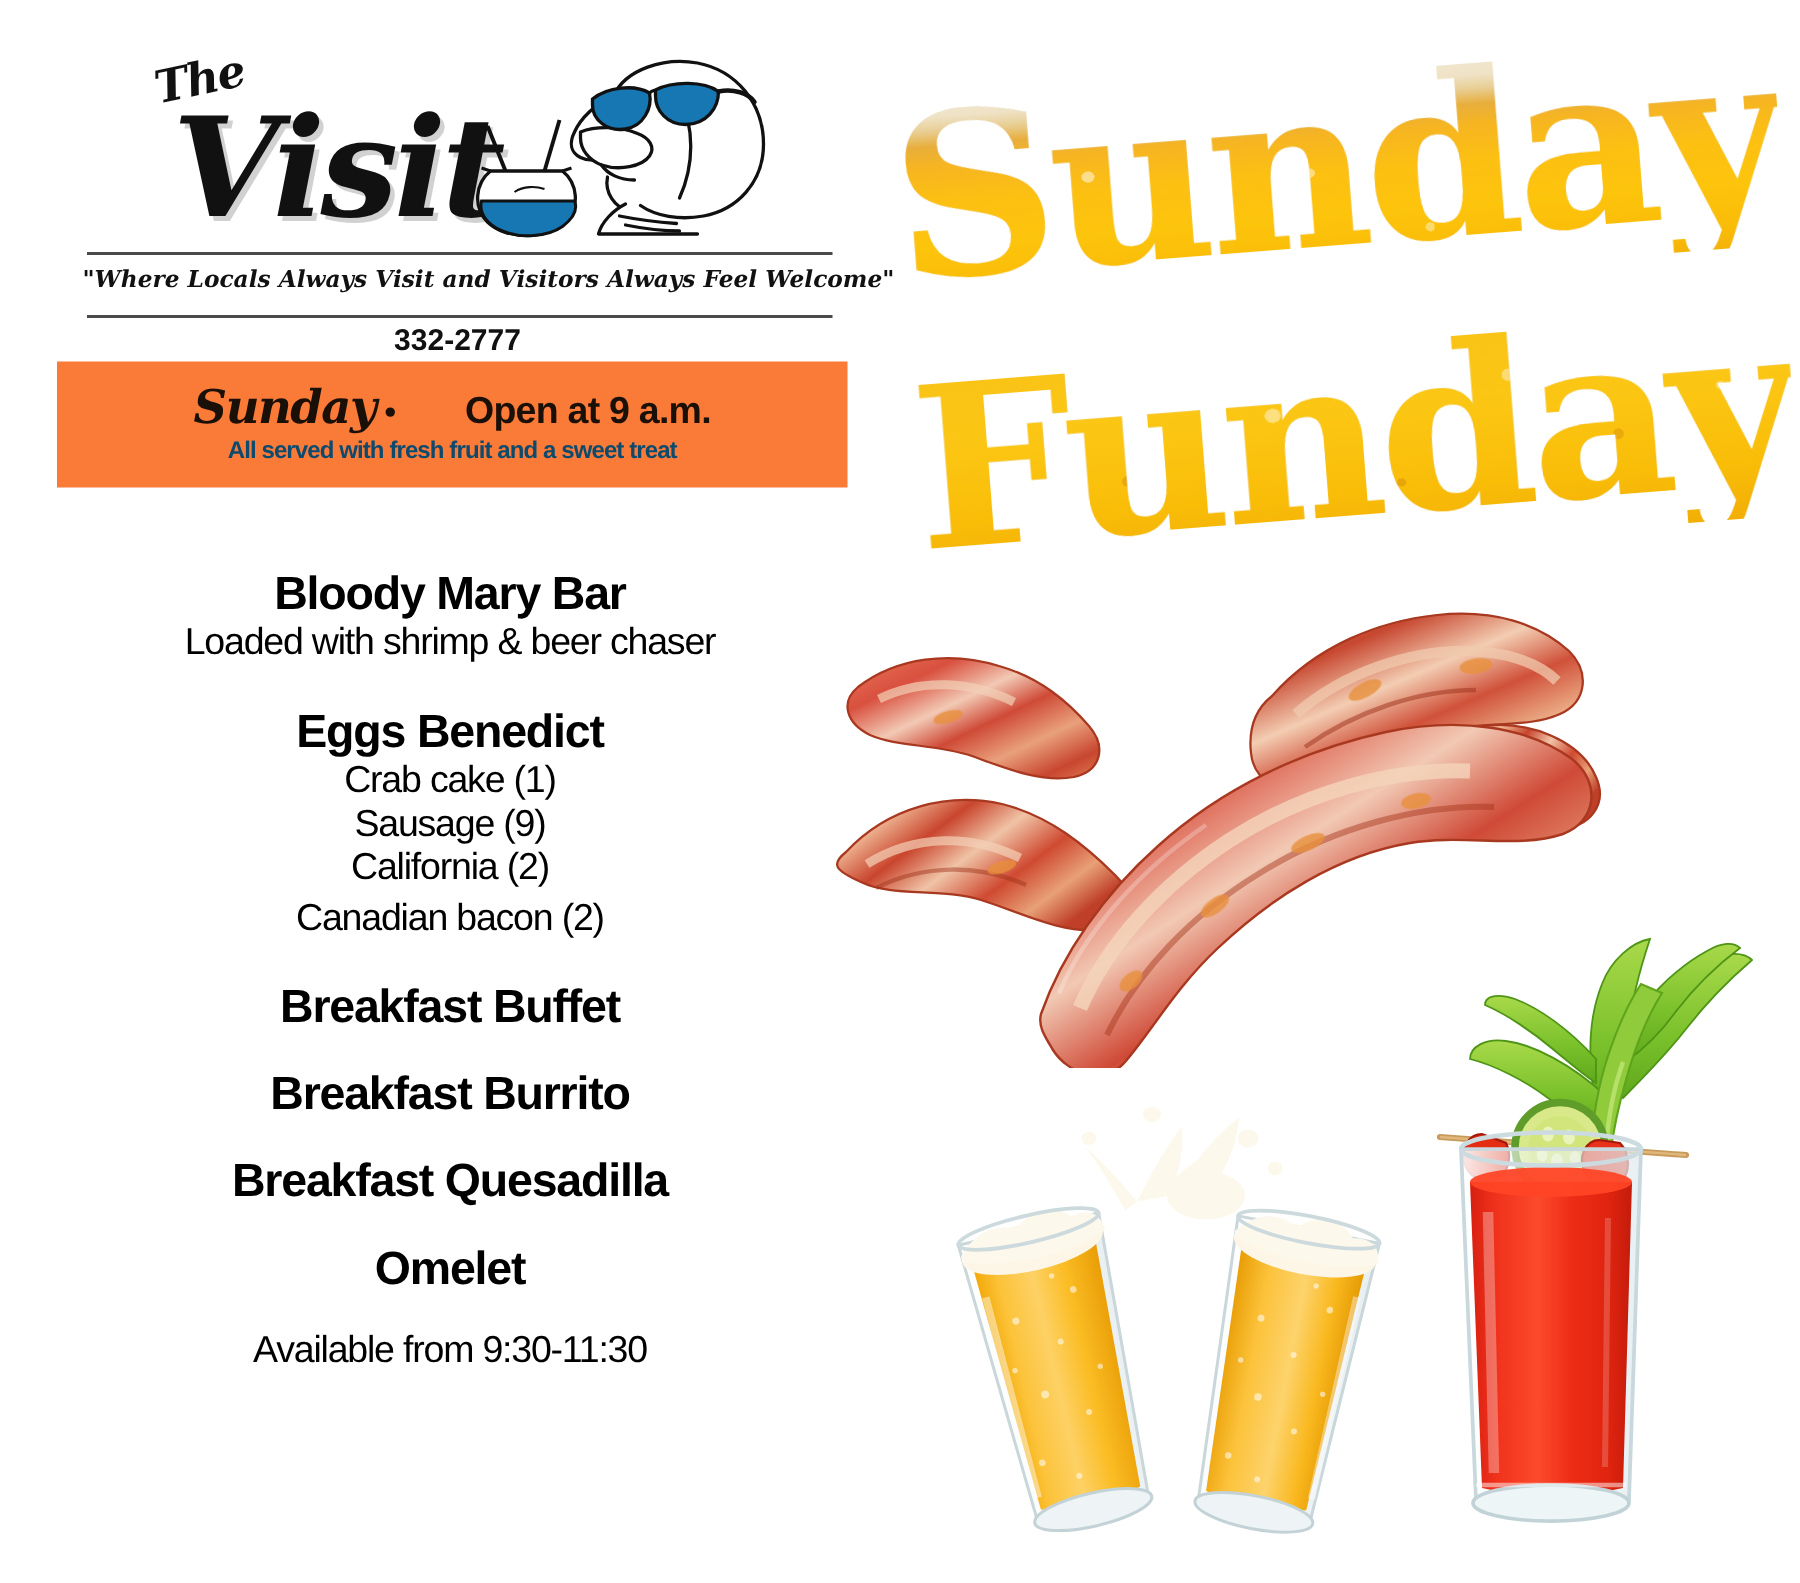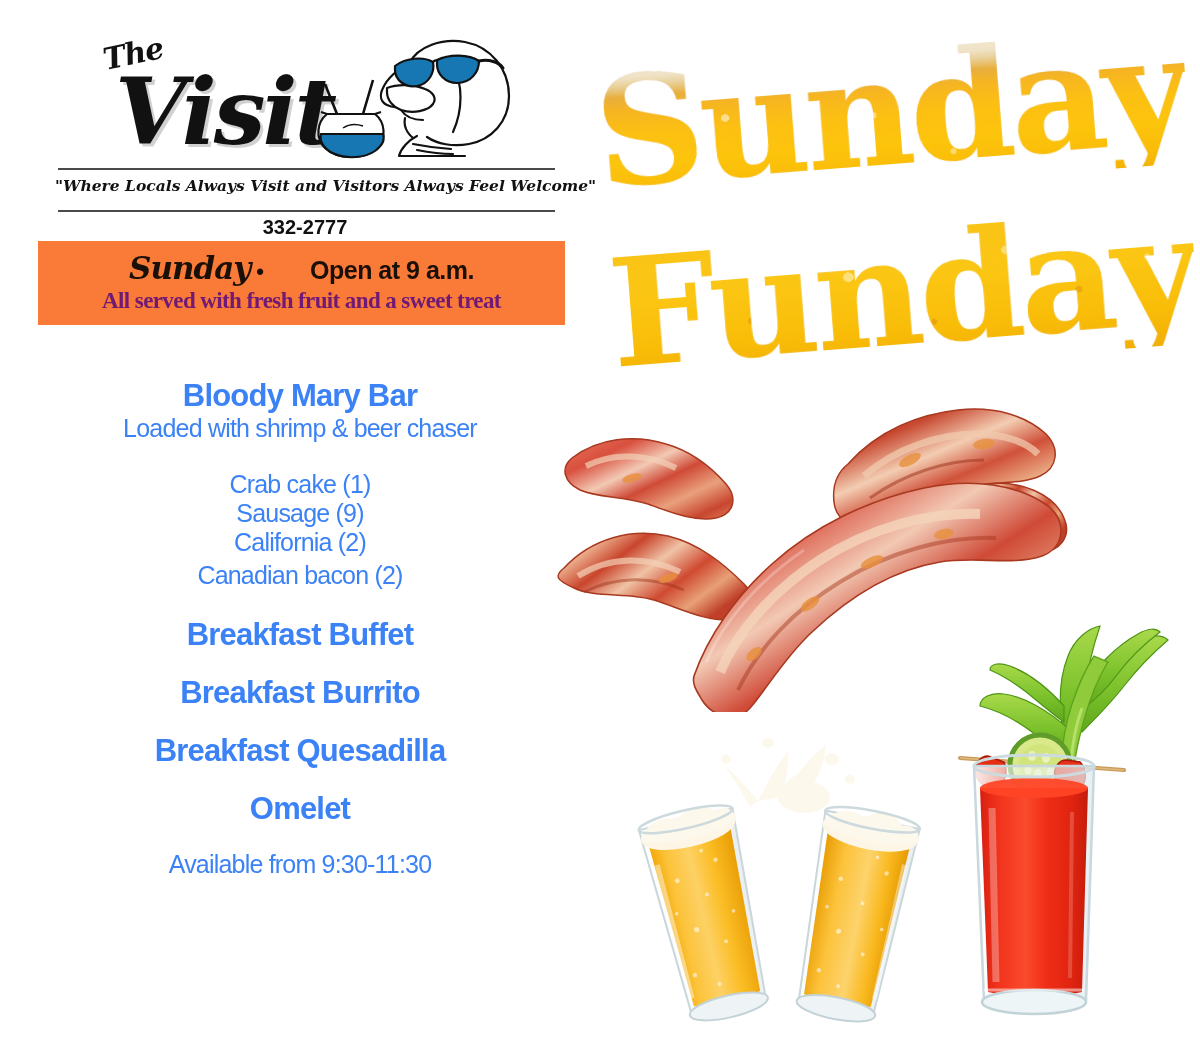--- a/index.html
+++ b/index.html
@@ -59,22 +59,22 @@
     font-family:"DejaVu Serif", serif;
     font-style:italic;font-weight:bold;font-size:31px;
     color:#1a1008;letter-spacing:-1px;
   }
   #promo-bullet{font-size:22px;color:#1a1008;font-weight:bold;line-height:1;}
   #promo-open{
     font-family:"Liberation Sans", sans-serif;
     font-weight:bold;font-size:25px;color:#1a1008;letter-spacing:-.5px;margin-left:40px;
   }
   #promo-line2{
-    font-family:Liberation Serif, serif;
-    font-weight:bold;font-size:23px;color:#701a75;letter-spacing:-.6px;
+    font-family:Liberation Sans, sans-serif;
+    font-weight:bold;font-size:16px;color:#0c4a6e;letter-spacing:-.6px;
     white-space:nowrap;
   }
 
   
   #beer-title{position:absolute;left:585px;top:30px;width:615px;height:365px;}
   .beer-word{
     position:absolute;
     font-family:"DejaVu Serif", serif;
     font-weight:bold;font-size:150px;line-height:1;
     letter-spacing:-4px;
@@ -114,21 +114,21 @@
       radial-gradient(ellipse 4px 4px at 16% 85%, rgba(216,140,12,.45) 0 58%, transparent 60%),
       radial-gradient(ellipse 5px 5px at 62% 90%, rgba(255,255,255,.35) 0 58%, transparent 60%),
       linear-gradient(to bottom, #f9c318 0%, #fbc613 40%, #f9bd08 75%, #f2ae05 100%);
   }
 
   
   #menu{position:absolute;left:0px;top:378px;width:600px;}
   .menu-row{
     text-align:center;width:600px;
     font-family:"Liberation Sans", sans-serif;
-    color:#3b82f6;letter-spacing:-.8px;white-space:nowrap;
+    color:#000000;letter-spacing:-.8px;white-space:nowrap;
   }
   .m-head{font-weight:bold;font-size:31px;line-height:1.17;}
   .m-sub{font-weight:normal;font-size:25px;line-height:1.17;}
   .gap-lg{height:26px;}
   .gap-md{height:22px;}
   .gap-sm{height:4px;}
 
   
   #bacon-photo{position:absolute;left:548px;top:372px;width:530px;height:340px;}
   #beer-glasses-photo{position:absolute;left:618px;top:735px;width:330px;height:320px;}
@@ -198,20 +198,21 @@
   <div class="beer-word" id="word-funday">Funday</div>
 </div>
 
 <div id="menu">
 
   <div class="menu-row m-head">Bloody Mary Bar</div>
   <div class="menu-row m-sub">Loaded with shrimp &amp; beer chaser</div>
 
   <div class="gap-lg"></div>
 
+  <div class="menu-row m-head">Eggs Benedict</div>
   <div class="menu-row m-sub">Crab cake (1)</div>
   <div class="menu-row m-sub">Sausage (9)</div>
   <div class="menu-row m-sub">California (2)</div>
   <div class="gap-sm"></div>
   <div class="menu-row m-sub">Canadian bacon (2)</div>
 
   <div class="gap-lg"></div>
 
   <div class="menu-row m-head">Breakfast Buffet</div>
 

